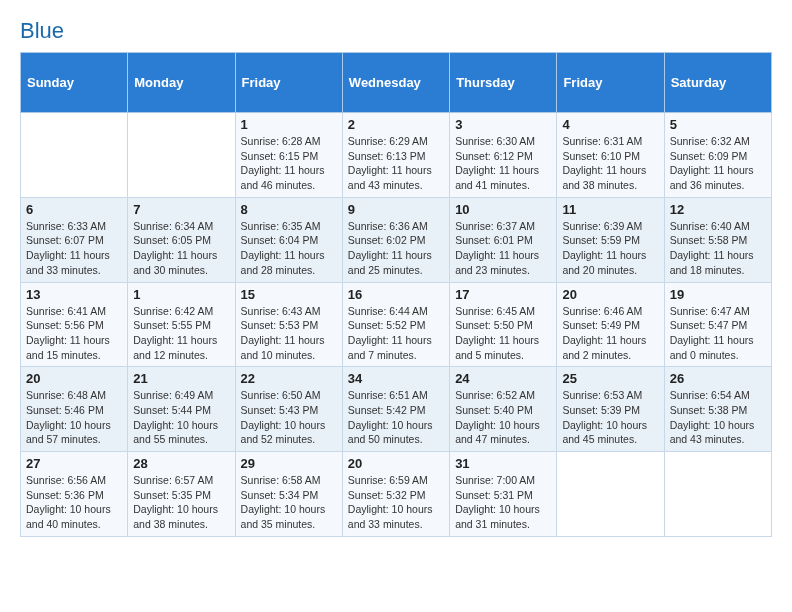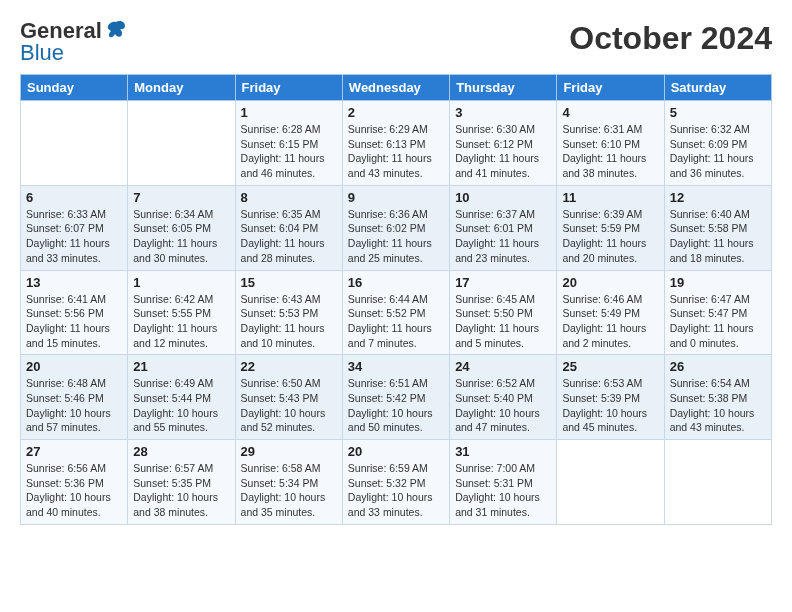--- a/index.html
+++ b/index.html
@@ -47,21 +47,21 @@
     }
     .calendar {
       width: 100%;
       border-collapse: collapse;
       font-size: 11px;
     }
     .calendar thead th {
       background-color: #2b7cd3;
       color: white;
       text-align: left;
-      padding: 5px 6px;
+      padding: 22px 6px;
       font-size: 13px;
       font-weight: bold;
       border: 1px solid #aac8e8;
     }
     .calendar tbody td {
       border: 1px solid #c8d8e8;
       vertical-align: top;
       padding: 4px 5px;
       width: 107px;
       min-height: 80px;
@@ -87,30 +87,23 @@
     }
     .empty-cell {
       background: #fff !important;
     }
   </style>
 </head>
 <body>
 
 <div class="header-area">
   <div class="logo">
-    <div style="display:flex;align-items:center;">
-      <span class="logo-general">General</span>
-      <svg width="22" height="22" viewBox="0 0 22 22" style="margin-left:3px;margin-top:-4px;">
-        <path d="M11 4 C14 2, 20 3, 20 8 C20 10, 18 12, 15 11 C17 13, 18 16, 16 18 C14 20, 11 18, 10 16 C9 18, 7 20, 5 19 C3 18, 4 15, 6 13 C4 12, 2 10, 3 8 C4 5, 8 3, 11 4Z" fill="#1a6aab"></path>
-      </svg>
-    </div>
     <span class="logo-blue">Blue</span>
   </div>
   <div class="title-area">
-    <div class="month-title">October 2024</div>
   </div>
 </div>
 
 <table class="calendar">
   <thead>
     <tr id="header-row">
     <th>Sunday</th>
         <th>Monday</th>
         <th>Friday</th>
         <th>Wednesday</th>

